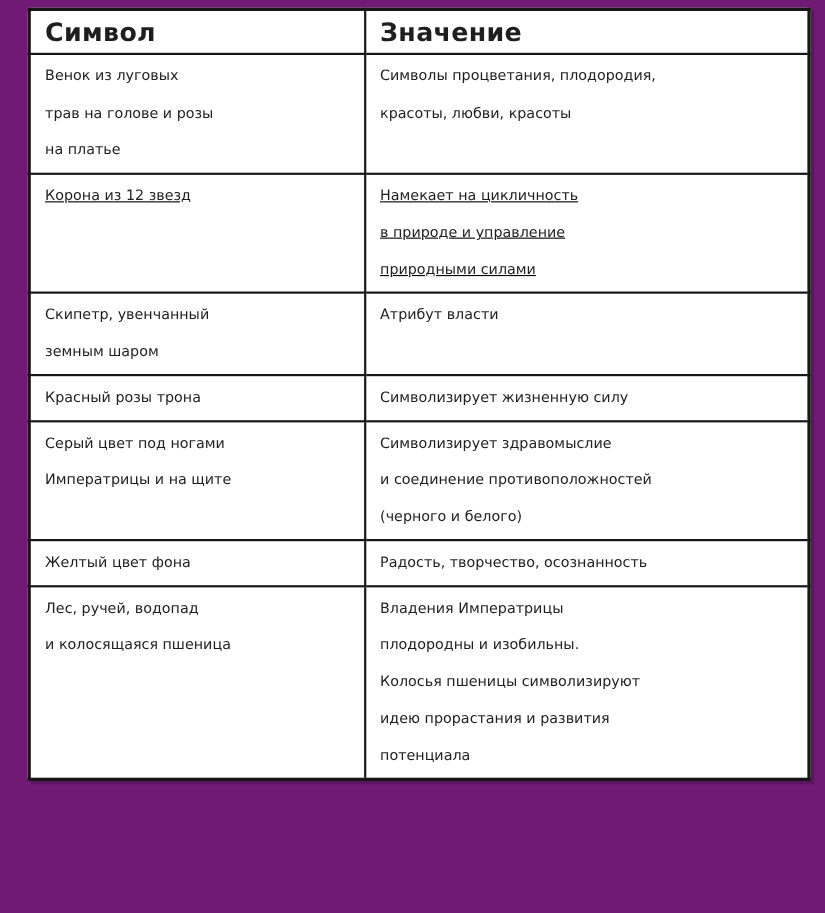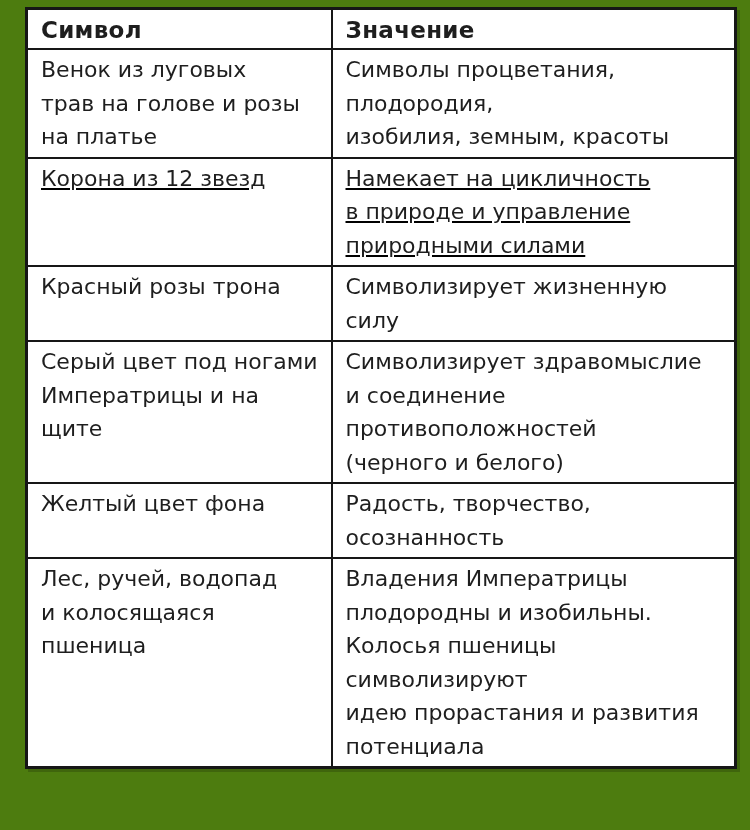--- a/index.html
+++ b/index.html
@@ -7,21 +7,21 @@
     width: 750px;
     height: 830px;
     background: #ffffff;
     font-family: "DejaVu Sans", "Liberation Sans", sans-serif;
     overflow: hidden;
   }
   .page {
     position: relative;
     width: 750px;
     height: 830px;
-    background: #4d7c0f;
+    background: #701a75;
   }
   table.symbol-table {
     position: absolute;
     left: 25px;
     top: 7px;
     width: 709px;
     border-collapse: collapse;
     table-layout: fixed;
     border: 3px solid #161616;
     box-shadow: 3px 3px 0 rgba(0,0,0,0.18);
@@ -37,21 +37,21 @@
     overflow: hidden;
   }
   table.symbol-table th {
     font-size: 23px;
     font-weight: bold;
     letter-spacing: 0.3px;
     padding: 7px 10px 5px 13px;
     vertical-align: middle;
   }
   table.symbol-table td {
-    font-size: 22px;
+    font-size: 13px;
     line-height: 33.5px;
     font-weight: 400;
     padding: 3px 8px 3px 13px;
   }
   col.c-symbol  { width: 305px; }
   col.c-meaning { width: 404px; }
   tr.hdr { height: 40px; }
   tr.r0  { height: 107px; }
   tr.r1  { height: 103px; text-decoration: underline; }
   tr.r2  { height: 75px; }
@@ -75,27 +75,32 @@
         <th>Символ</th>
         <th>Значение</th>
       </tr>
     </thead>
     <tbody>
       <tr class="r0">
         <td>Венок из луговых
 трав на голове и розы
 на платье</td>
         <td>Символы процветания, плодородия,
-изобилия, земным, красоты</td>
+красоты, любви, красоты</td>
       </tr>
       <tr class="r1">
         <td>Корона из 12 звезд</td>
         <td>Намекает на цикличность
 в природе и управление
 природными силами</td>
+      </tr>
+      <tr class="r2">
+        <td>Скипетр, увенчанный
+земным шаром</td>
+        <td>Атрибут власти</td>
       </tr>
       <tr class="r4">
         <td>Красный розы трона</td>
         <td>Символизирует жизненную силу</td>
       </tr>
       <tr class="r5">
         <td>Серый цвет под ногами
 Императрицы и на щите</td>
         <td>Символизирует здравомыслие
 и соединение противоположностей

